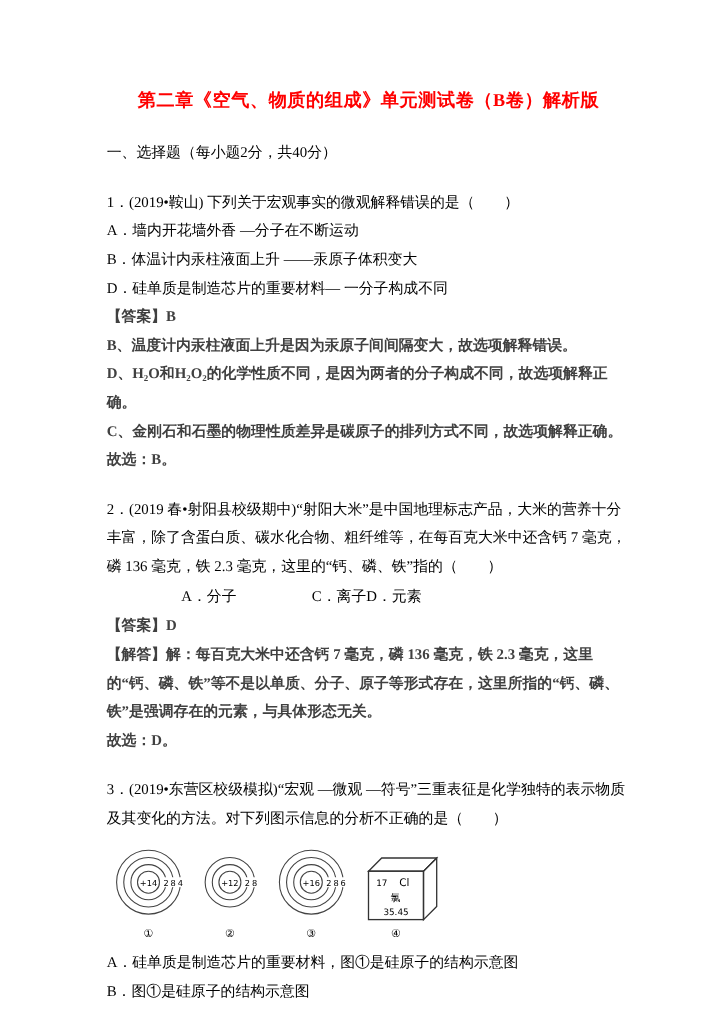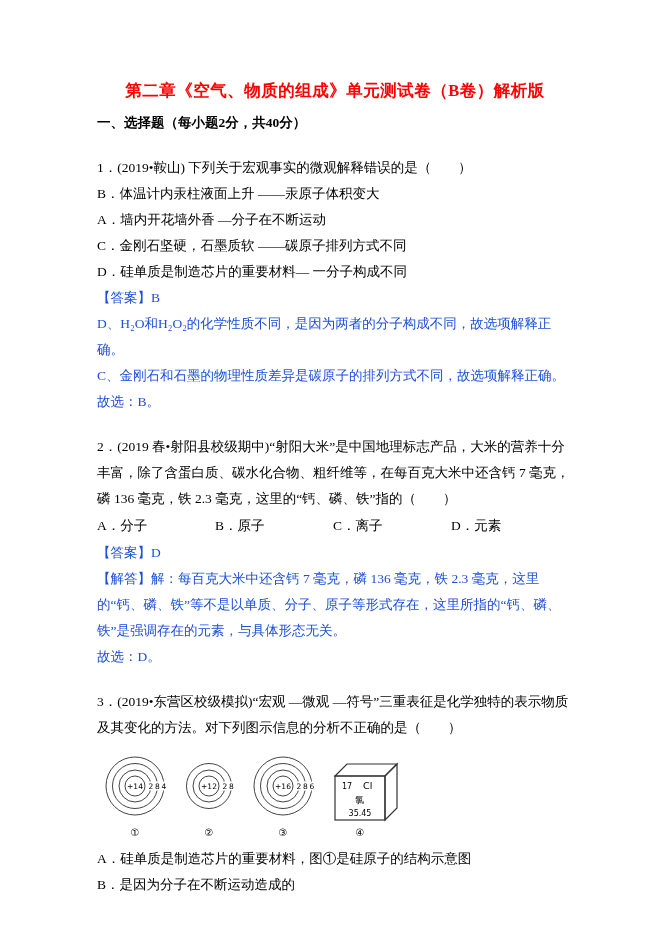--- a/index.html
+++ b/index.html
@@ -12,29 +12,29 @@
     font-family:"Liberation Serif","DejaVu Serif",serif;
     color:#000000;
     font-size:13.5px;
     overflow:hidden;
   }
   .title {
     color:#ff0000;
     font-weight:bold;
     font-size:16.5px;
     text-align:center;
-    margin-bottom:8px;
+    margin-bottom:24px;
     letter-spacing:0.5px;
   }
-  .hdr { font-weight:bold; }
+  .hdr { font-weight:normal; }
   .line { line-height:26px; }
-  .red { color:#1d4ed8; }
+  .red { color:#404040;font-weight:bold; }
   .q { margin-top:19px; }
   .opts-row { display:flex; line-height:28px; }
-  .opts-row span { width:118px; }
+  .opts-row span { width:118px;text-align:right; }
   .opts-row span:last-child { width:auto; }
   .diagram-wrap { margin:5px 0 2px 0; }
   svg .ln { fill:none; stroke:#444444; stroke-width:1; }
   svg .cube { fill:none; stroke:#333333; stroke-width:1.2; }
   svg text { font-family:"DejaVu Sans","Liberation Sans",sans-serif; fill:#000000; }
   svg .nuc { font-size:7.5px; }
   svg .sh  { font-size:7.5px; }
   svg .lbl { font-size:10px; }
   svg .cellnum { font-size:8px; }
   svg .cellsym { font-size:9.5px; }
@@ -45,35 +45,34 @@
 <body>
 
 <div class="page">
 
   <div class="title">第二章《空气、物质的组成》单元测试卷（B卷）解析版</div>
 
   <div class="line hdr">一、选择题（每小题2分，共40分）</div>
 
   <section class="q">
     <div class="line">1．(2019•鞍山) 下列关于宏观事实的微观解释错误的是（　　）</div>
+    <div class="line">A．墙内开花墙外香 —分子在不断运动</div>
     <div class="line">B．体温计内汞柱液面上升 ——汞原子体积变大</div>
-    <div class="line">A．墙内开花墙外香 —分子在不断运动</div>
-    <div class="line">C．金刚石坚硬，石墨质软 ——碳原子排列方式不同</div>
     <div class="line">D．硅单质是制造芯片的重要材料— 一分子构成不同</div>
     <div class="line red">【答案】B</div>
+    <div class="line red">B、温度计内汞柱液面上升是因为汞原子间间隔变大，故选项解释错误。</div>
     <div class="line red">D、H₂O和H₂O₂的化学性质不同，是因为两者的分子构成不同，故选项解释正确。</div>
     <div class="line red">C、金刚石和石墨的物理性质差异是碳原子的排列方式不同，故选项解释正确。</div>
     <div class="line red">故选：B。</div>
   </section>
 
   <section class="q">
     <div class="line">2．(2019 春•射阳县校级期中)“射阳大米”是中国地理标志产品，大米的营养十分丰富，除了含蛋白质、碳水化合物、粗纤维等，在每百克大米中还含钙 7 毫克，磷 136 毫克，铁 2.3 毫克，这里的“钙、磷、铁”指的（　　）</div>
     <div class="opts-row">
       <span>A．分子</span>
-      <span>B．原子</span>
       <span>C．离子</span>
       <span>D．元素</span>
     </div>
     <div class="line red">【答案】D</div>
     <div class="line red">【解答】解：每百克大米中还含钙 7 毫克，磷 136 毫克，铁 2.3 毫克，这里的“钙、磷、铁”等不是以单质、分子、原子等形式存在，这里所指的“钙、磷、铁”是强调存在的元素，与具体形态无关。</div>
     <div class="line red">故选：D。</div>
   </section>
 
   <section class="q">
     <div class="line">3．(2019•东营区校级模拟)“宏观 —微观 —符号”三重表征是化学独特的表示物质及其变化的方法。对下列图示信息的分析不正确的是（　　）</div>
@@ -131,16 +130,16 @@
           <text class="cellsym" x="266" y="43">Cl</text>
           <text class="cellname" x="258" y="57">氯</text>
           <text class="cellmass" x="263" y="70" text-anchor="middle">35.45</text>
           <text class="lbl" x="263" y="90" text-anchor="middle">④</text>
         </g>
 
       </svg>
     </div>
 
     <div class="line">A．硅单质是制造芯片的重要材料，图①是硅原子的结构示意图</div>
-    <div class="line">B．是因为分子在不断运动造成的</div>
+    <div class="line">B．图①是硅原子的结构示意图</div>
   </section>
 
 </div>
 
 </body></html>

